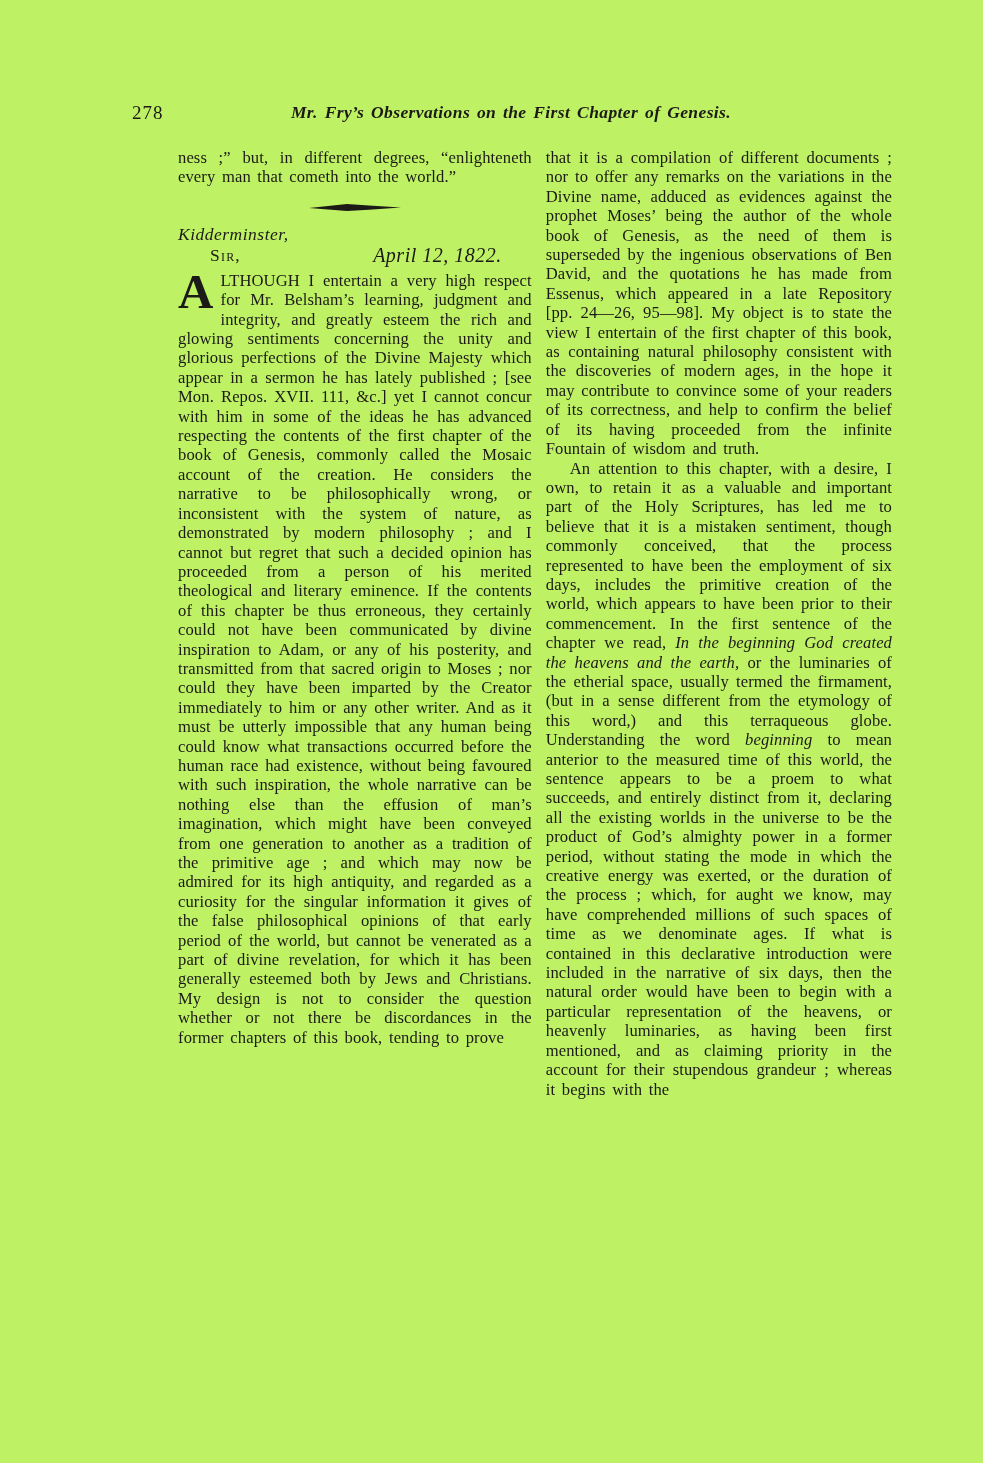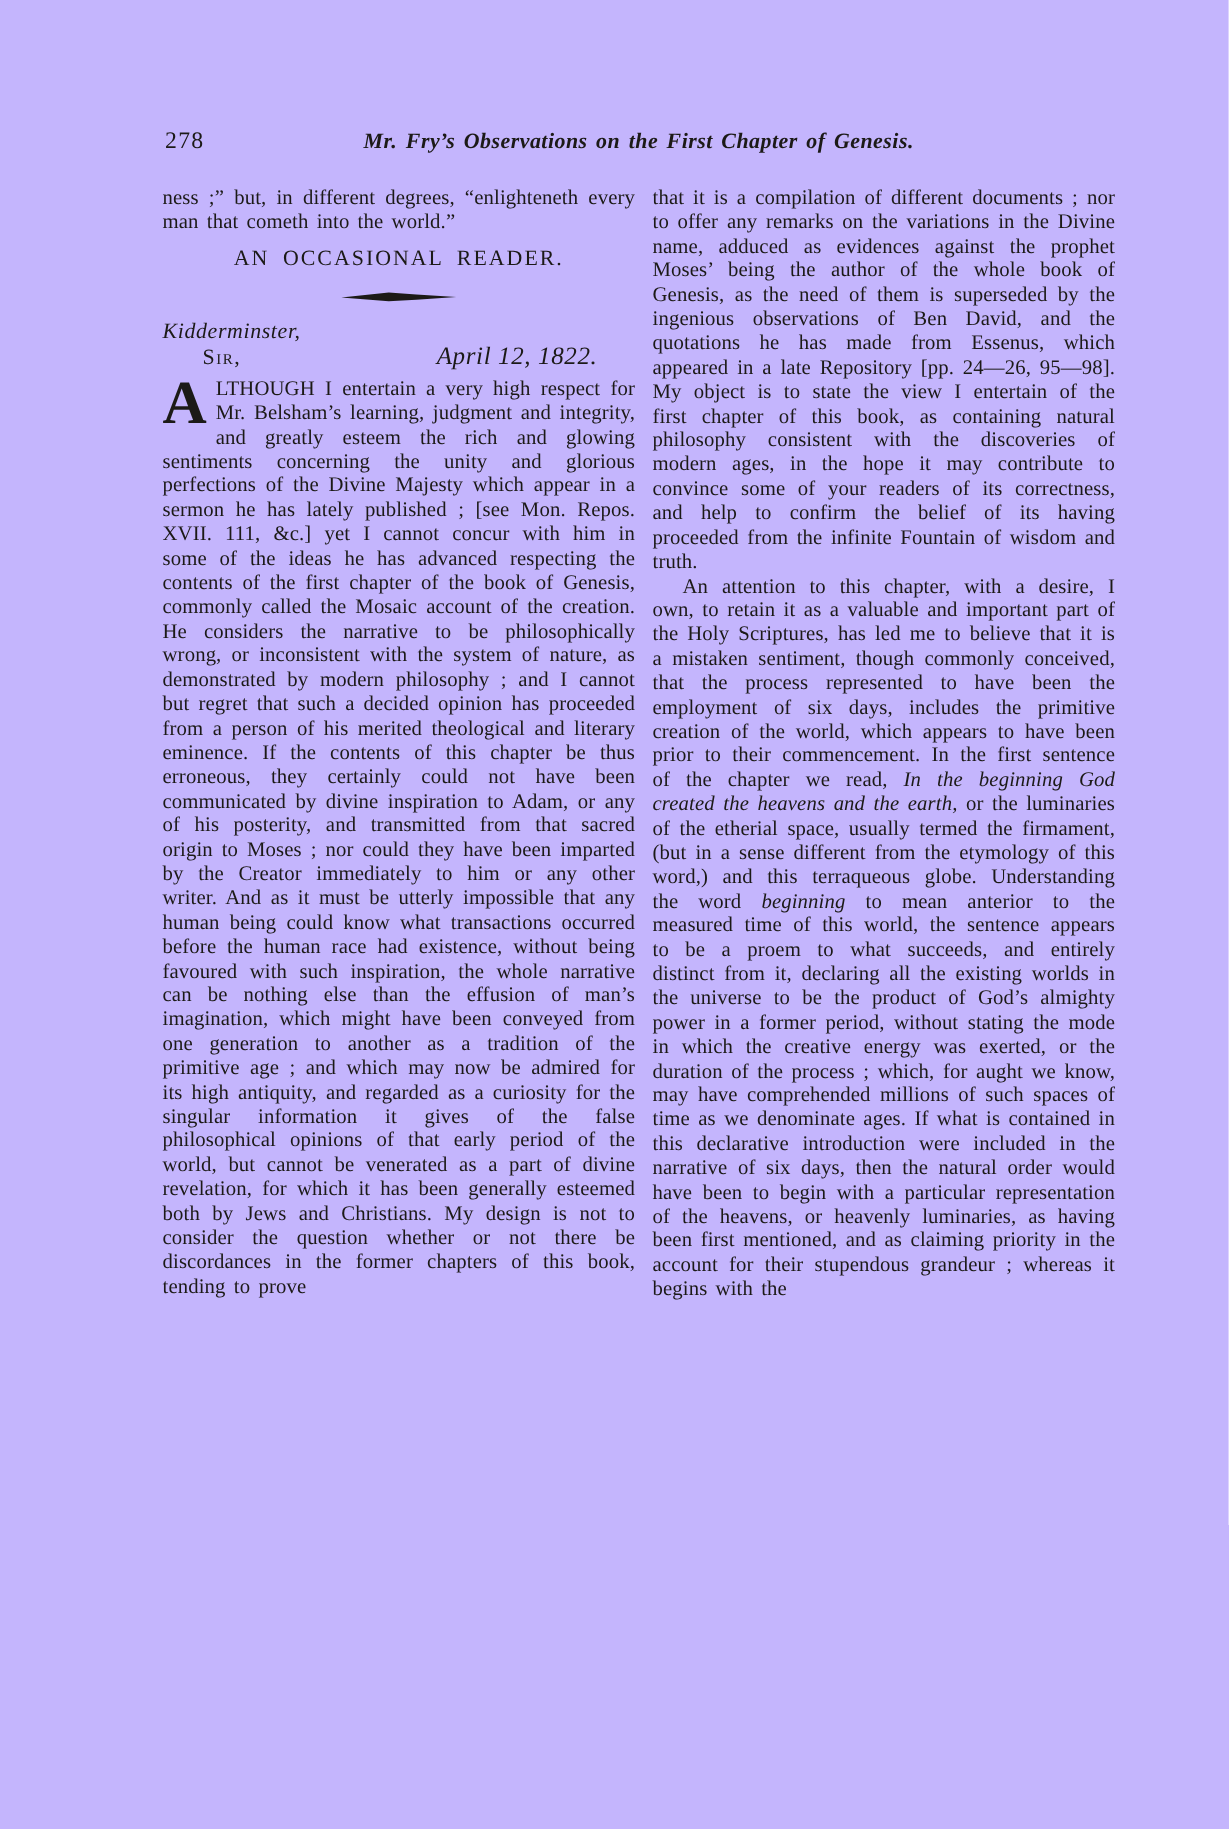--- a/index.html
+++ b/index.html
@@ -5,21 +5,21 @@
   html, body {
     margin: 0;
     padding: 0;
     background: #ffffff;
   }
   .page {
     position: relative;
     width: 983px;
     height: 1463px;
     margin: 0 auto;
-    background: #c4b5fd;
+    background: #bef264;
     color: #1c1a17;
     font-family: "Liberation Serif", "DejaVu Serif", serif;
     box-sizing: border-box;
     padding: 102px 91px 12px 130px;
     overflow: hidden;
   }
   .page-header {
     position: relative;
     height: 26px;
   }
@@ -36,20 +36,21 @@
     font-style: italic;
     font-weight: bold;
     font-size: 17.5px;
     letter-spacing: 0.4px;
     word-spacing: 2px;
   }
   .columns {
     display: flex;
     gap: 14px;
     margin-top: 20px;
+    margin-left: 48px;
   }
   .col-left  { width: 378px; }
   .col-right { width: 370px; }
   .body-par {
     margin: 0;
     font-size: 16.6px;
     line-height: 19.4px;
     text-align: justify;
     word-spacing: 0.14em;
     letter-spacing: 0.1px;
@@ -112,21 +113,20 @@
   <header class="page-header">
     <span class="page-number">278</span>
     <span class="running-title">Mr. Fry’s Observations on the First Chapter of Genesis.</span>
   </header>
 
   <div class="columns">
 
     <div class="col-left">
       <p class="body-par">ness ;” but, in different degrees, “enlighteneth every man that cometh into the world.”</p>
 
-      <p class="signature">AN OCCASIONAL READER.</p>
 
       <div class="rule-wrap">
         <svg width="92" height="9" viewBox="0 0 92 9" aria-hidden="true">
           <polygon points="0,5 38,1 60,2.5 92,4.6 60,6.8 38,8" fill="#1c1a17"></polygon>
         </svg>
       </div>
 
       <p class="dateline-place">Kidderminster,</p>
 
       <div class="salutation-row">

